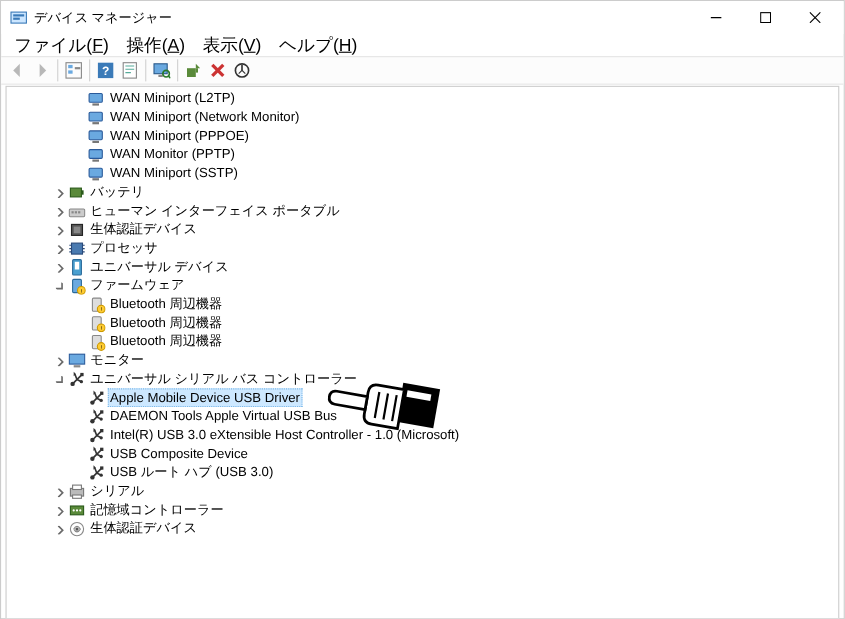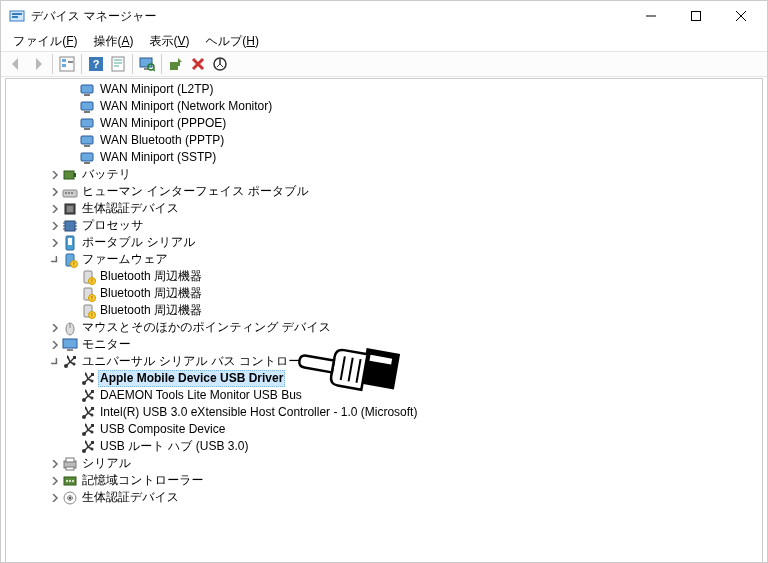--- a/index.html
+++ b/index.html
@@ -14,37 +14,39 @@
     overflow: hidden;
     border: 1px solid #ccc;
   }
   
   .titlebar {
     height: 30px;
     display: flex;
     align-items: center;
     padding: 0 4px 0 8px;
     background: #fff;
+    font-family: Liberation Serif, serif;
   }
   .titlebar .app-icon { width: 16px; height: 16px; margin-right: 6px; }
   .titlebar .title { flex: 1; font-size: 12px; }
   .titlebar .win-btns { display: flex; }
   .win-btn {
     width: 45px; height: 28px;
     display: flex; align-items: center; justify-content: center;
     font-family: "Segoe MDL2 Assets", sans-serif;
     font-size: 10px;
   }
   .win-btn svg { width: 10px; height: 10px; stroke: #000; stroke-width: 1; fill: none; }
   
   .menubar {
     height: 20px;
     display: flex;
+    align-items: center;
     padding: 0 4px;
-    font-size: 12px;
+    font-size: 16px;
   }
   .menu-item { padding: 2px 8px; }
   .menu-item u { text-decoration: underline; }
   
   .toolbar {
     height: 26px;
     border-top: 1px solid #e5e5e5;
     border-bottom: 1px solid #e5e5e5;
     display: flex;
     align-items: center;
@@ -65,21 +67,21 @@
   .tree-wrap {
     height: calc(563px - 30px - 20px - 26px - 2px);
     border: 1px solid #ccc;
     margin: 1px 4px 4px 4px;
     overflow-y: scroll;
     position: relative;
     background:#fff;
   }
   .tree { padding: 2px 0 8px 0; font-size: 12px; }
   .row {
-    display: flex; align-items: center;
+    display: flex; align-items: flex-end;
     height: 17px;
     padding-left: 0;
   }
   .indent { display:inline-block; }
   .chevron {
     width: 14px; height: 14px;
     display: inline-flex; align-items: center; justify-content: center;
     margin-right: 0px;
     color:#6a6a6a;
   }
@@ -89,21 +91,20 @@
     width:16px; height:16px; margin:0 2px 0 0;
     display:inline-flex; align-items:center; justify-content:center;
   }
   .dev-icon svg { width:16px; height:16px; }
   .label { padding: 0 2px; line-height: 17px; }
   .label.selected {
     background: #cde8ff;
     border: 1px dotted #7ab7e8;
     padding: 0 1px;
     line-height: 15px;
-    font-weight: bold;
   }
   
   .tree-wrap::-webkit-scrollbar { width: 17px; }
   .tree-wrap::-webkit-scrollbar-track { background:#f0f0f0; }
   .tree-wrap::-webkit-scrollbar-thumb { background:#c2c2c2; border:1px solid #f0f0f0; }
   
   .pointer-hand {
     position: absolute;
     pointer-events: none;
   }
@@ -251,21 +252,21 @@
       </div>
       <div class="row">
         <span class="indent" style="width:60px"></span>
         <span class="chevron"></span>
         <span class="dev-icon">
           <svg viewBox="0 0 16 16">
             <rect x="1" y="3" width="12" height="8" rx="1" fill="#6aa9e0" stroke="#2a5a9a"></rect>
             <rect x="4" y="12" width="6" height="2" fill="#777"></rect>
           </svg>
         </span>
-        <span class="label">WAN Bluetooth (PPTP)</span>
+        <span class="label">WAN Monitor (PPTP)</span>
       </div>
       <div class="row">
         <span class="indent" style="width:60px"></span>
         <span class="chevron"></span>
         <span class="dev-icon">
           <svg viewBox="0 0 16 16">
             <rect x="1" y="3" width="12" height="8" rx="1" fill="#6aa9e0" stroke="#2a5a9a"></rect>
             <rect x="4" y="12" width="6" height="2" fill="#777"></rect>
           </svg>
         </span>
@@ -344,21 +345,21 @@
           <svg viewBox="0 0 8 8">
             <path d="M2 0 L6 4 L2 8" fill="none"></path>
           </svg>
         </span>
         <span class="dev-icon">
           <svg viewBox="0 0 16 16">
             <rect x="4" y="1" width="8" height="14" rx="1" fill="#4aa0d0" stroke="#2a6a9a"></rect>
             <rect x="6" y="3" width="4" height="7" fill="#fff"></rect>
           </svg>
         </span>
-        <span class="label">ポータブル シリアル</span>
+        <span class="label">ユニバーサル デバイス</span>
       </div>
       <div class="row">
         <span class="indent" style="width:42px"></span>
         <span class="chevron expanded">
           <svg viewBox="0 0 8 8">
             <path d="M2 0 L6 4 L2 8" fill="none"></path>
           </svg>
         </span>
         <span class="dev-icon">
           <svg viewBox="0 0 16 16">
@@ -397,35 +398,20 @@
         <span class="indent" style="width:60px"></span>
         <span class="chevron"></span>
         <span class="dev-icon">
           <svg viewBox="0 0 16 16">
             <rect x="4" y="2" width="8" height="12" rx="1" fill="#ddd" stroke="#888"></rect>
             <circle cx="12" cy="12" r="3.5" fill="#fc3" stroke="#c90"></circle>
             <text x="12" y="14" text-anchor="middle" font-size="5" fill="#000">!</text>
           </svg>
         </span>
         <span class="label">Bluetooth 周辺機器</span>
-      </div>
-      <div class="row">
-        <span class="indent" style="width:42px"></span>
-        <span class="chevron ">
-          <svg viewBox="0 0 8 8">
-            <path d="M2 0 L6 4 L2 8" fill="none"></path>
-          </svg>
-        </span>
-        <span class="dev-icon">
-          <svg viewBox="0 0 16 16">
-            <ellipse cx="8" cy="9" rx="4" ry="6" fill="#ddd" stroke="#888"></ellipse>
-            <line x1="8" y1="3" x2="8" y2="8" stroke="#888"></line>
-          </svg>
-        </span>
-        <span class="label">マウスとそのほかのポインティング デバイス</span>
       </div>
       <div class="row">
         <span class="indent" style="width:42px"></span>
         <span class="chevron ">
           <svg viewBox="0 0 8 8">
             <path d="M2 0 L6 4 L2 8" fill="none"></path>
           </svg>
         </span>
         <span class="dev-icon">
           <svg viewBox="0 0 16 16">
@@ -478,21 +464,21 @@
           <svg viewBox="0 0 16 16">
             <circle cx="4" cy="12" r="2" fill="#333"></circle>
             <line x1="4" y1="12" x2="12" y2="4" stroke="#333" stroke-width="1.5"></line>
             <line x1="8" y1="8" x2="12" y2="10" stroke="#333" stroke-width="1.5"></line>
             <line x1="8" y1="8" x2="6" y2="3" stroke="#333" stroke-width="1.5"></line>
             <rect x="11" y="2" width="3" height="3" fill="#333"></rect>
             <circle cx="12" cy="10" r="1.5" fill="#333"></circle>
             <path d="M5 1 L7 3 L5 5 Z" fill="#333"></path>
           </svg>
         </span>
-        <span class="label">DAEMON Tools Lite Monitor USB Bus</span>
+        <span class="label">DAEMON Tools Apple Virtual USB Bus</span>
       </div>
       <div class="row">
         <span class="indent" style="width:60px"></span>
         <span class="chevron"></span>
         <span class="dev-icon">
           <svg viewBox="0 0 16 16">
             <circle cx="4" cy="12" r="2" fill="#333"></circle>
             <line x1="4" y1="12" x2="12" y2="4" stroke="#333" stroke-width="1.5"></line>
             <line x1="8" y1="8" x2="12" y2="10" stroke="#333" stroke-width="1.5"></line>
             <line x1="8" y1="8" x2="6" y2="3" stroke="#333" stroke-width="1.5"></line>

